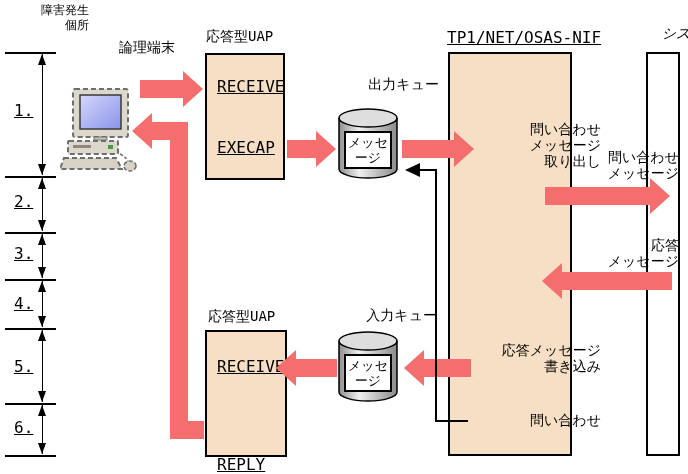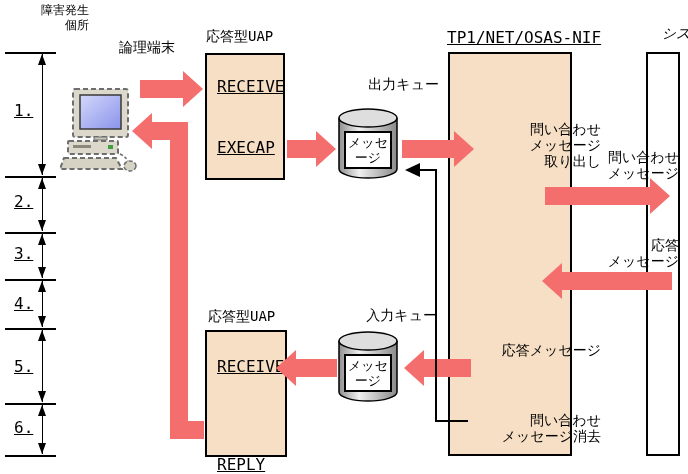--- a/index.html
+++ b/index.html
@@ -126,24 +126,24 @@
 
   <div class="abs ascii" style="left:447px;top:31px;">TP1/NET/OSAS-NIF</div>
   <div class="box" style="left:448px;top:52px;width:124px;height:404px;">
     <div class="abs ctr jp" style="left:0;top:67px;width:100%;">
       <div>問い合わせ</div>
       <div>メッセージ</div>
       <div>取り出し</div>
     </div>
     <div class="abs ctr jp" style="left:0;top:288px;width:100%;">
       <div>応答メッセージ</div>
+      <div>書き込み</div>
     </div>
     <div class="abs ctr jp" style="left:0;top:358px;width:100%;">
       <div>問い合わせ</div>
-      <div>メッセージ消去</div>
     </div>
   </div>
 
   <div class="abs ctr jp" style="left:614px;top:9px;width:74px;font-style:italic;">
     <div>相手</div>
     <div>システム</div>
   </div>
   <div class="whitebox" style="left:646px;top:52px;width:34px;height:404px;"></div>
 
   <div class="abs jp" style="left:208px;top:308px;">応答型UAP</div>

